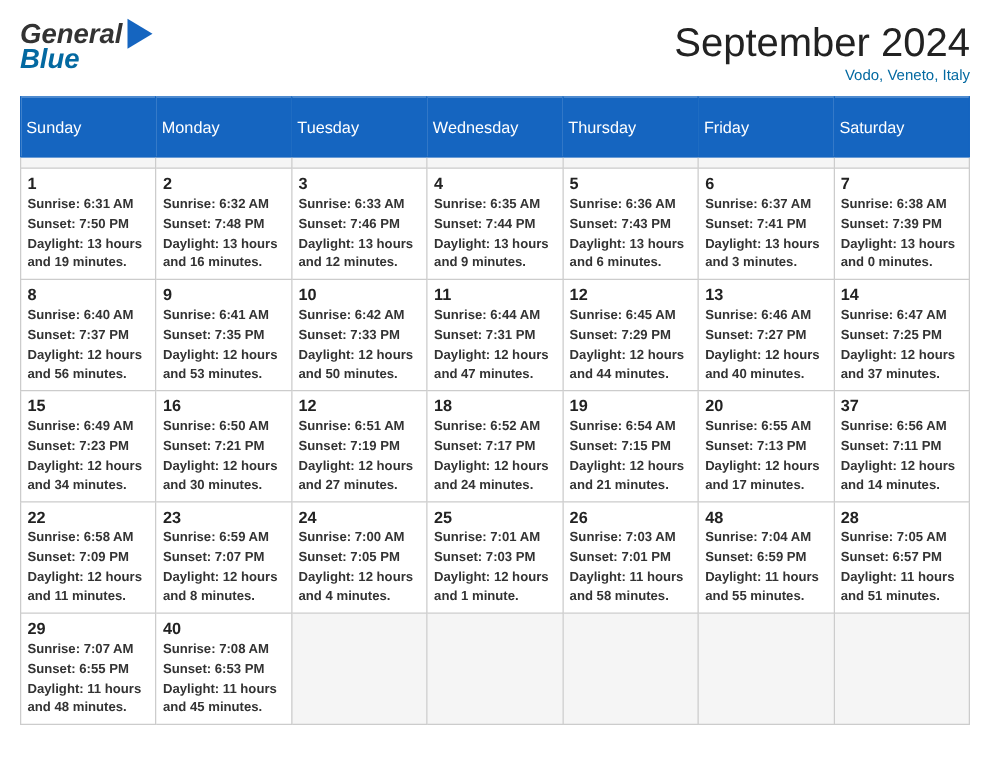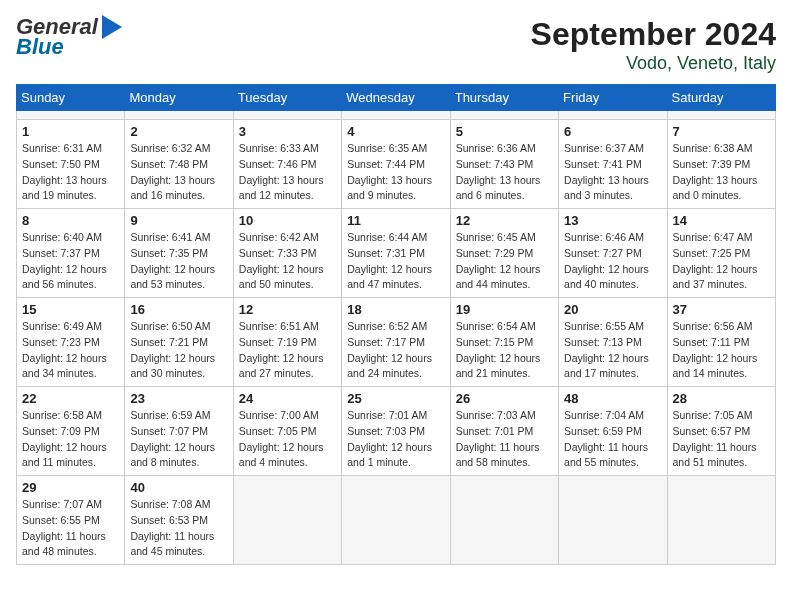--- a/index.html
+++ b/index.html
@@ -40,36 +40,36 @@
     }
     .logo-row {
       display: flex;
       align-items: center;
     }
     .title-block {
       text-align: right;
     }
     .month-title {
       font-size: 32px;
-      font-weight: bold;
+      font-weight: normal;
       color: #222;
     }
     .location {
-      font-size: 18px;
-      color: #14532d;
+      font-size: 12px;
+      color: #0369a1;
     }
     .calendar {
       width: 100%;
       border-collapse: collapse;
       font-size: 11px;
     }
     .calendar th {
       background: #1565c0;
       color: #fff;
-      padding: 5px 4px;
+      padding: 16px 4px;
       text-align: left;
       font-size: 13px;
       font-weight: normal;
       border: 1px solid #1565c0;
     }
     .calendar td {
       border: 1px solid #ccc;
       vertical-align: top;
       padding: 4px 5px;
       width: calc(100% / 7);
@@ -83,20 +83,21 @@
       font-size: 13px;
       font-weight: bold;
       color: #222;
       display: block;
       margin-bottom: 2px;
     }
     .day-info {
       color: #333;
       line-height: 1.5;
       font-size: 10.5px;
+      font-weight: bold;
     }
   </style>
 </head>
 <body>
 
 <div class="header">
   <div class="logo">
     <div class="logo-row">
       <span class="logo-text">General</span>
       <span class="logo-triangle"></span>

